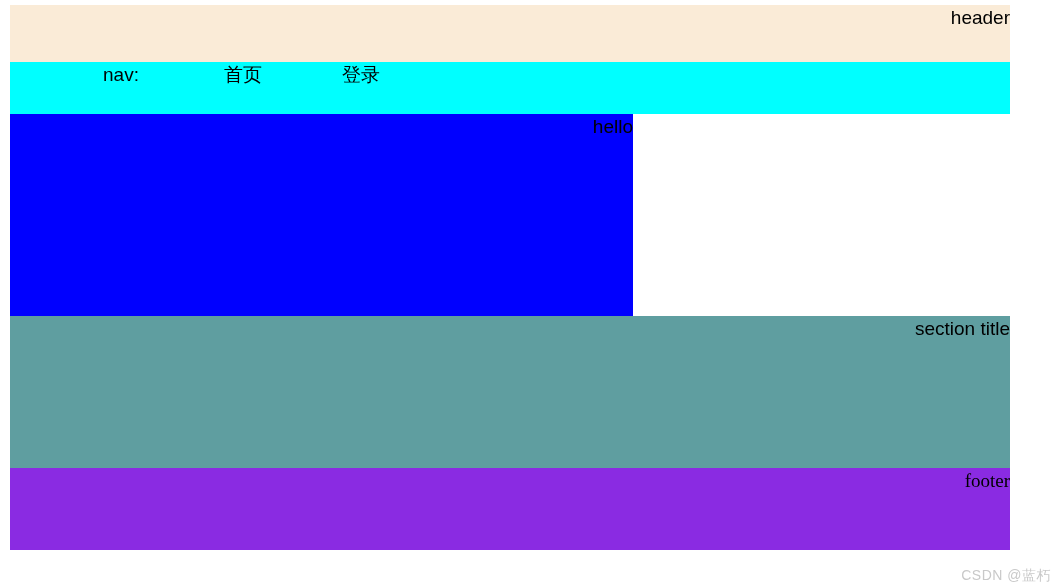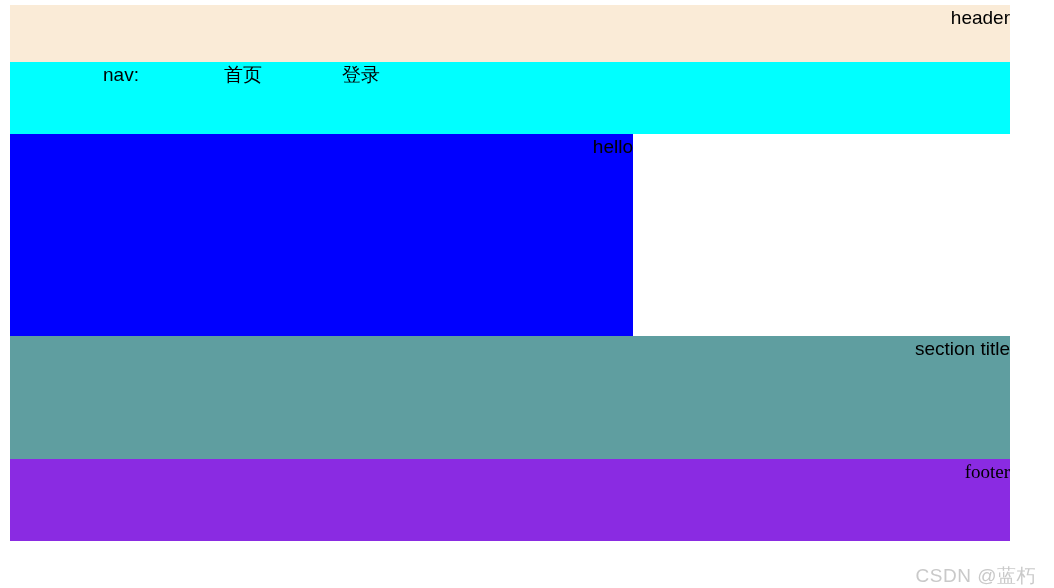--- a/index.html
+++ b/index.html
@@ -21,21 +21,21 @@
   .band {
     font-size: 19px;
     line-height: 26px;
     text-align: right;
   }
   .header-band {
     height: 57px;
     background: var(--header-bg, #FAEBD7);
   }
   .nav-band {
-    height: 72px;
+    height: 52px;
     background: var(--nav-bg, #00FFFF);
     text-align: left;
     padding-left: 93px;
     box-sizing: border-box;
   }
   .nav-band .nav-label {
     display: inline-block;
   }
   .nav-band a {
     display: inline-block;
@@ -51,34 +51,34 @@
   }
   .article-block {
     width: 62.3%;
     background: var(--article-bg, #0000FF);
   }
   .aside-block {
     flex: 1;
     background: var(--aside-bg, #FFFF00);
   }
   .section-band {
-    height: 123px;
+    height: 152px;
     background: var(--section-bg, #5F9EA0);
     padding-left: 24px;
   }
   .footer-band {
     height: 82px;
     background: var(--footer-bg, #8A2BE2);
     font-family: Liberation Serif, serif;
   }
   .watermark {
     position: absolute;
     top: 567px;
-    right: 18px;
-    font-size: 19px;
+    right: 3px;
+    font-size: 14px;
     line-height: 17px;
     color: var(--watermark, #C9C9C9);
     letter-spacing: 0.5px;
   }
 </style>
 </head>
 <body>
 
 <div class="page">
 

